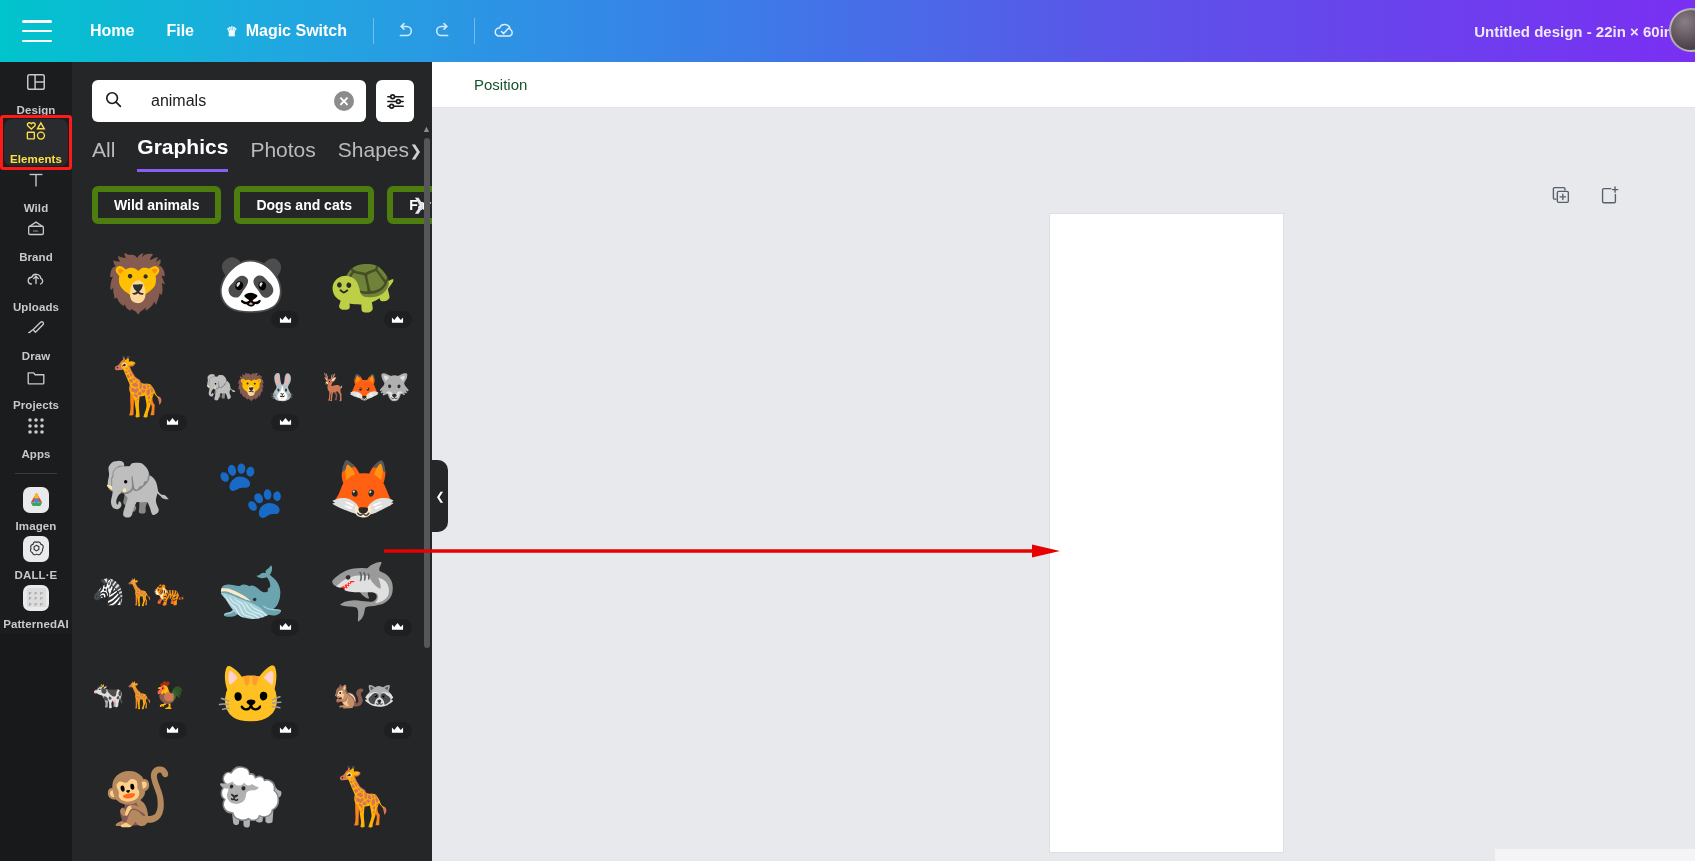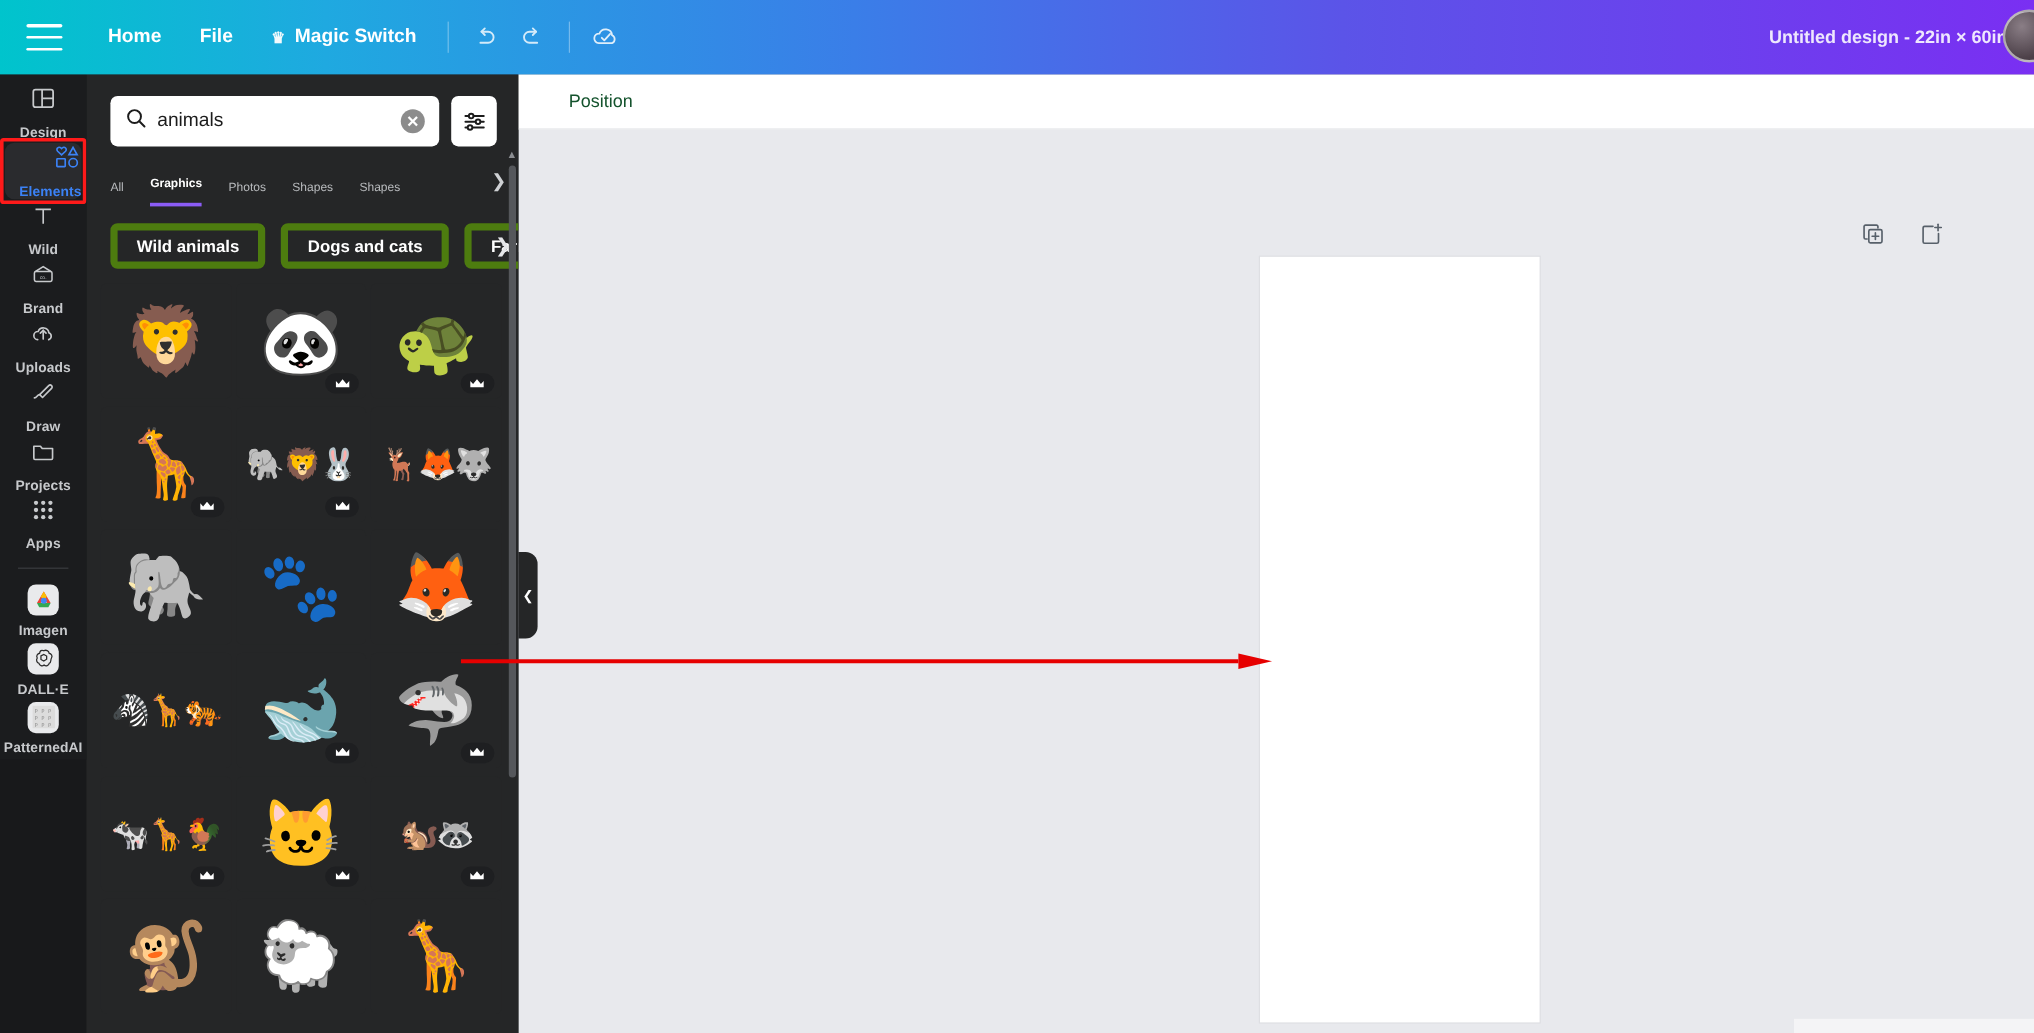--- a/index.html
+++ b/index.html
@@ -38,47 +38,47 @@
   
   .rail {
     position: absolute; top: 62px; left: 0; width: 72px; height: 571px;
     background: #1b1c1e; display: flex; flex-direction: column; align-items: center;
     padding-top: 8px; z-index: 30; overflow: hidden;
   }
   .rail-item { width: 64px; height: 72px; border-radius: 8px; display: flex;
     flex-direction: column; align-items: center; justify-content: center; gap: 7px;
     cursor: pointer; color: #c7c9cc; margin-bottom: 2px; position: relative; }
   .rail-item .r-label { font-size: 11.5px; font-weight: bold; letter-spacing: .1px; }
-  .rail-item.active { background: #2a2b2e; color: #3b82f6; align-items: flex-end; }
+  .rail-item.active { background: #2a2b2e; color: #fde047; }
   .rail-item.highlight::after {
     content: ""; position: absolute; left: -4px; top: -4px; right: -4px; bottom: -4px;
     border: 3px solid #ff1a1a; border-radius: 3px; pointer-events: none;
   }
   .rail-sep { width: 42px; height: 1px; background: #3a3c40; margin: 10px 0 12px; }
   .app-tile { width: 26px; height: 26px; border-radius: 7px; background: #e9eaec;
     display: flex; align-items: center; justify-content: center; }
 
   
   .panel {
     position: absolute; top: 62px; left: 72px; width: 360px; height: 799px;
     background: #252627; z-index: 25; overflow: hidden;
   }
   .search-row { display: flex; align-items: center; gap: 10px; padding: 18px 18px 0 20px; }
   .search-box { flex: 1; height: 42px; background: #fff; border-radius: 6px;
-    display: flex; align-items: center; padding: 0 12px; gap: 8px; }
+    display: flex; align-items: center; padding: 0 12px; gap: 28px; }
   .search-box .q { flex: 1; font-size: 16px; color: #1c1c1c; }
   .clear-btn { width: 20px; height: 20px; border-radius: 50%; background: #8c8c8c;
     display: flex; align-items: center; justify-content: center; cursor: pointer; }
   .clear-btn span { color: #fff; font-size: 13px; line-height: 1; font-weight: bold; }
   .filter-btn { width: 38px; height: 42px; background: #fff; border-radius: 6px;
     display: flex; align-items: center; justify-content: center; cursor: pointer; }
 
   .tabs { display: flex; align-items: flex-end; gap: 22px; padding: 18px 0 0 20px;
     position: relative; height: 50px; }
-  .tab { color: #b9bbbe; font-size: 10px; cursor: pointer; padding-bottom: 10px;
+  .tab { color: #b9bbbe; font-size: 21px; cursor: pointer; padding-bottom: 10px;
     white-space: nowrap; }
   .tab.active { color: #fff; font-weight: bold; border-bottom: 3px solid #8b5cf6; }
   .tabs-next { position: absolute; right: 10px; bottom: 12px; color: #cfd1d4;
     font-size: 15px; cursor: pointer; }
 
   .chips { display: flex; gap: 13px; padding: 14px 0 0 20px; overflow: hidden;
     position: relative; height: 56px; }
   .chip { border: 6px solid #4d7c0f; border-radius: 6px; color: #fff; font-size: 14px;
     font-weight: bold; padding: 10px 16px; white-space: nowrap; cursor: pointer;
     background: transparent; height: 38px; display: flex; align-items: center; }

